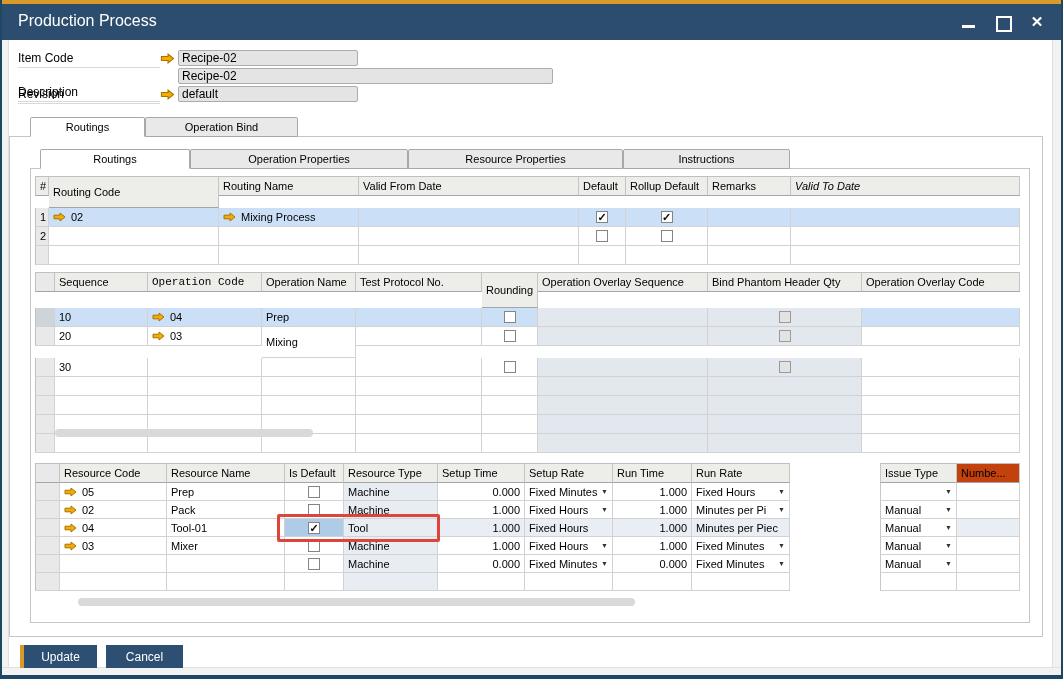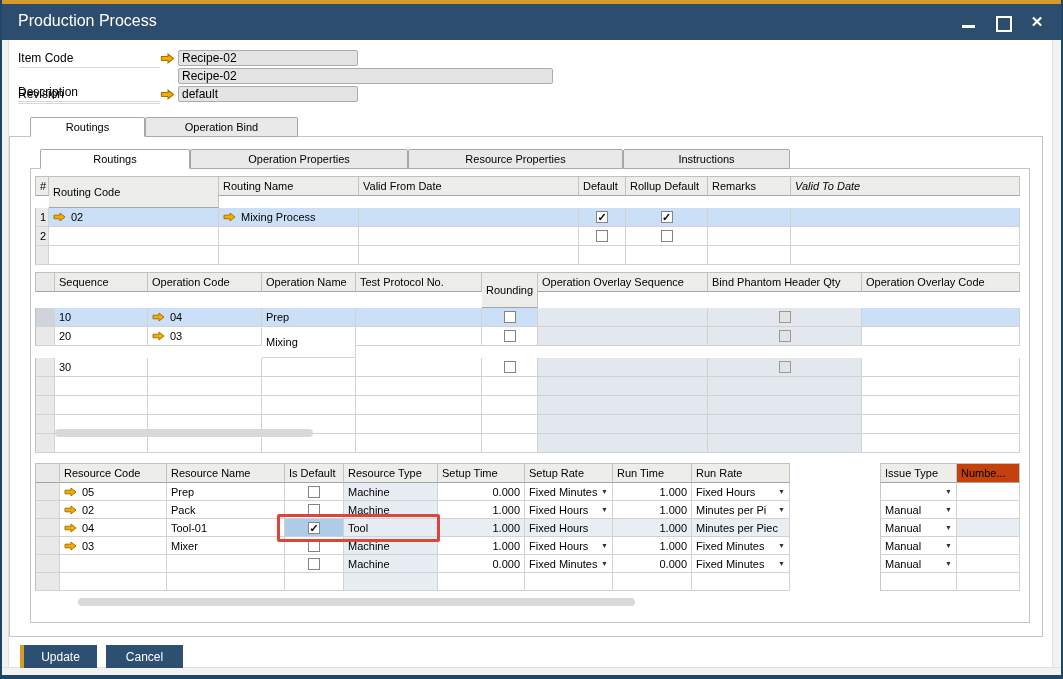--- a/index.html
+++ b/index.html
@@ -173,21 +173,21 @@
         <div class="gcell " style="width: 47px; height: 19px;"></div>
         <div class="gcell " style="width: 82px; height: 19px;"></div>
         <div class="gcell " style="width: 83px; height: 19px;"></div>
         <div class="gcell " style="width: 229px; height: 19px;"></div>
       </div>
     </div>
   <div id="operations-grid" class="grid" style="left:35px; top:272px;">
       <div class="grow ghead">
         <div class="gcell first sel" style="width: 20px; height: 20px;"></div>
         <div class="gcell " style="width: 93px; height: 20px;">Sequence</div>
-        <div class="gcell " style="width: 114px; height: 20px;">Operation Code</div>
+        <div class="gcell " style="width: 114px; height: 20px; font-family: Liberation Mono, monospace;">Operation Code</div>
         <div class="gcell " style="width: 94px; height: 20px;">Operation Name</div>
         <div class="gcell " style="width: 126px; height: 20px;">Test Protocol No.</div>
         <div class="gcell " style="width: 56px; height: 36px;">Rounding</div>
         <div class="gcell " style="width: 170px; height: 20px;">Operation Overlay Sequence</div>
         <div class="gcell " style="width: 154px; height: 20px;">Bind Phantom Header Qty</div>
         <div class="gcell " style="width: 158px; height: 20px;">Operation Overlay Code</div>
       </div>
       <div class="grow">
         <div class="gcell first seldark" style="width: 20px; height: 19px;"></div>
         <div class="gcell  selbg" style="width: 93px; height: 19px;">10</div>

